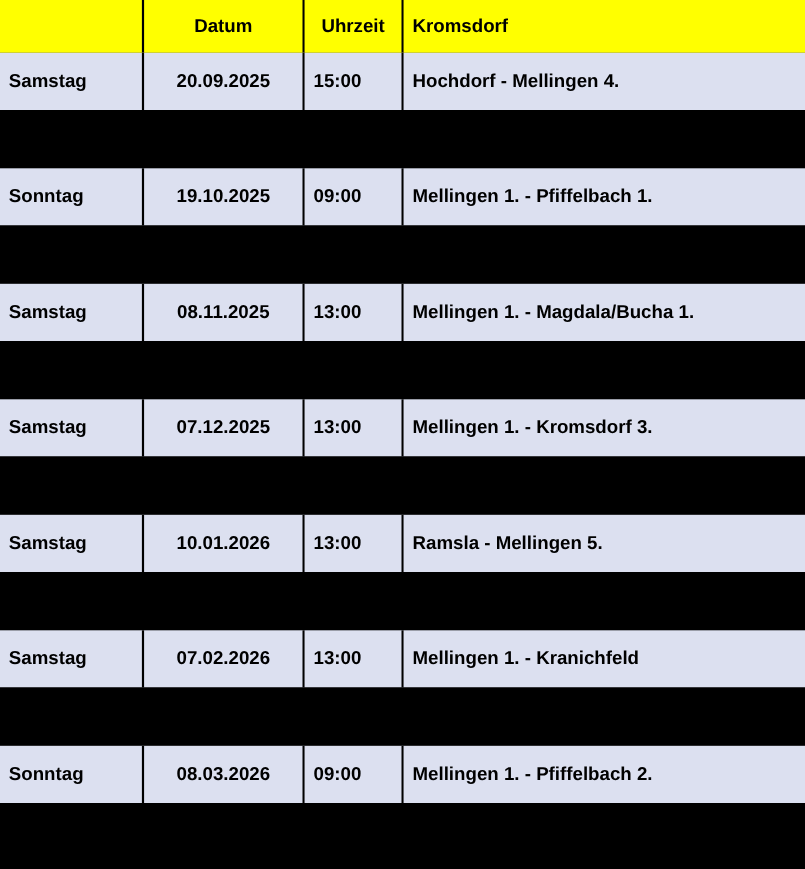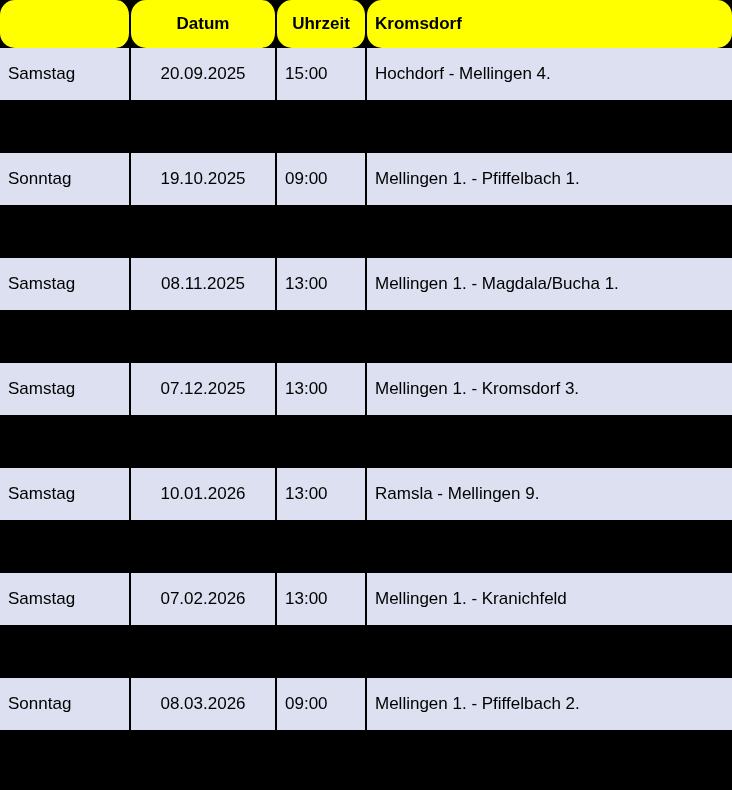--- a/index.html
+++ b/index.html
@@ -28,21 +28,20 @@
     background: #ffff00;
     color: #000000;
     font-weight: bold;
     font-size: 17px;
     height: 48px;
     padding: 0 8px;
     text-align: left;
     border-right: 2px solid #000000;
     vertical-align: middle;
     white-space: nowrap;
-    border-radius: 15px;
   }
   tr.header-row th.empty-head {
     border-right: 2px solid #000000;
   }
   tr.header-row th.center-head {
     text-align: center;
   }
   tr.header-row th:last-child {
     border-right: none;
   }
@@ -50,20 +49,21 @@
   tr.match-row td {
     background: #dce0f0;
     color: #000000;
     font-size: 17px;
     height: 52px;
     padding: 0 8px;
     vertical-align: middle;
     border-right: 2px solid #000000;
     white-space: nowrap;
     overflow: hidden;
+    font-weight: bold;
   }
   tr.match-row td:last-child {
     border-right: none;
   }
   td.cell-day   { text-align: left; }
   td.cell-date  { text-align: center; margin-left: 28px; }
   td.cell-time  { text-align: left; }
   td.cell-match { text-align: left; }
 
   tr.spacer-row td {
@@ -125,21 +125,21 @@
       <td class="cell-time">13:00</td>
       <td class="cell-match">Mellingen 1. - Kromsdorf 3.</td>
     </tr>
     <tr class="spacer-row">
       <td colspan="4"></td>
     </tr>
     <tr class="match-row">
       <td class="cell-day">Samstag</td>
       <td class="cell-date">10.01.2026</td>
       <td class="cell-time">13:00</td>
-      <td class="cell-match">Ramsla - Mellingen 9.</td>
+      <td class="cell-match">Ramsla - Mellingen 5.</td>
     </tr>
     <tr class="spacer-row">
       <td colspan="4"></td>
     </tr>
     <tr class="match-row">
       <td class="cell-day">Samstag</td>
       <td class="cell-date">07.02.2026</td>
       <td class="cell-time">13:00</td>
       <td class="cell-match">Mellingen 1. - Kranichfeld</td>
     </tr>

